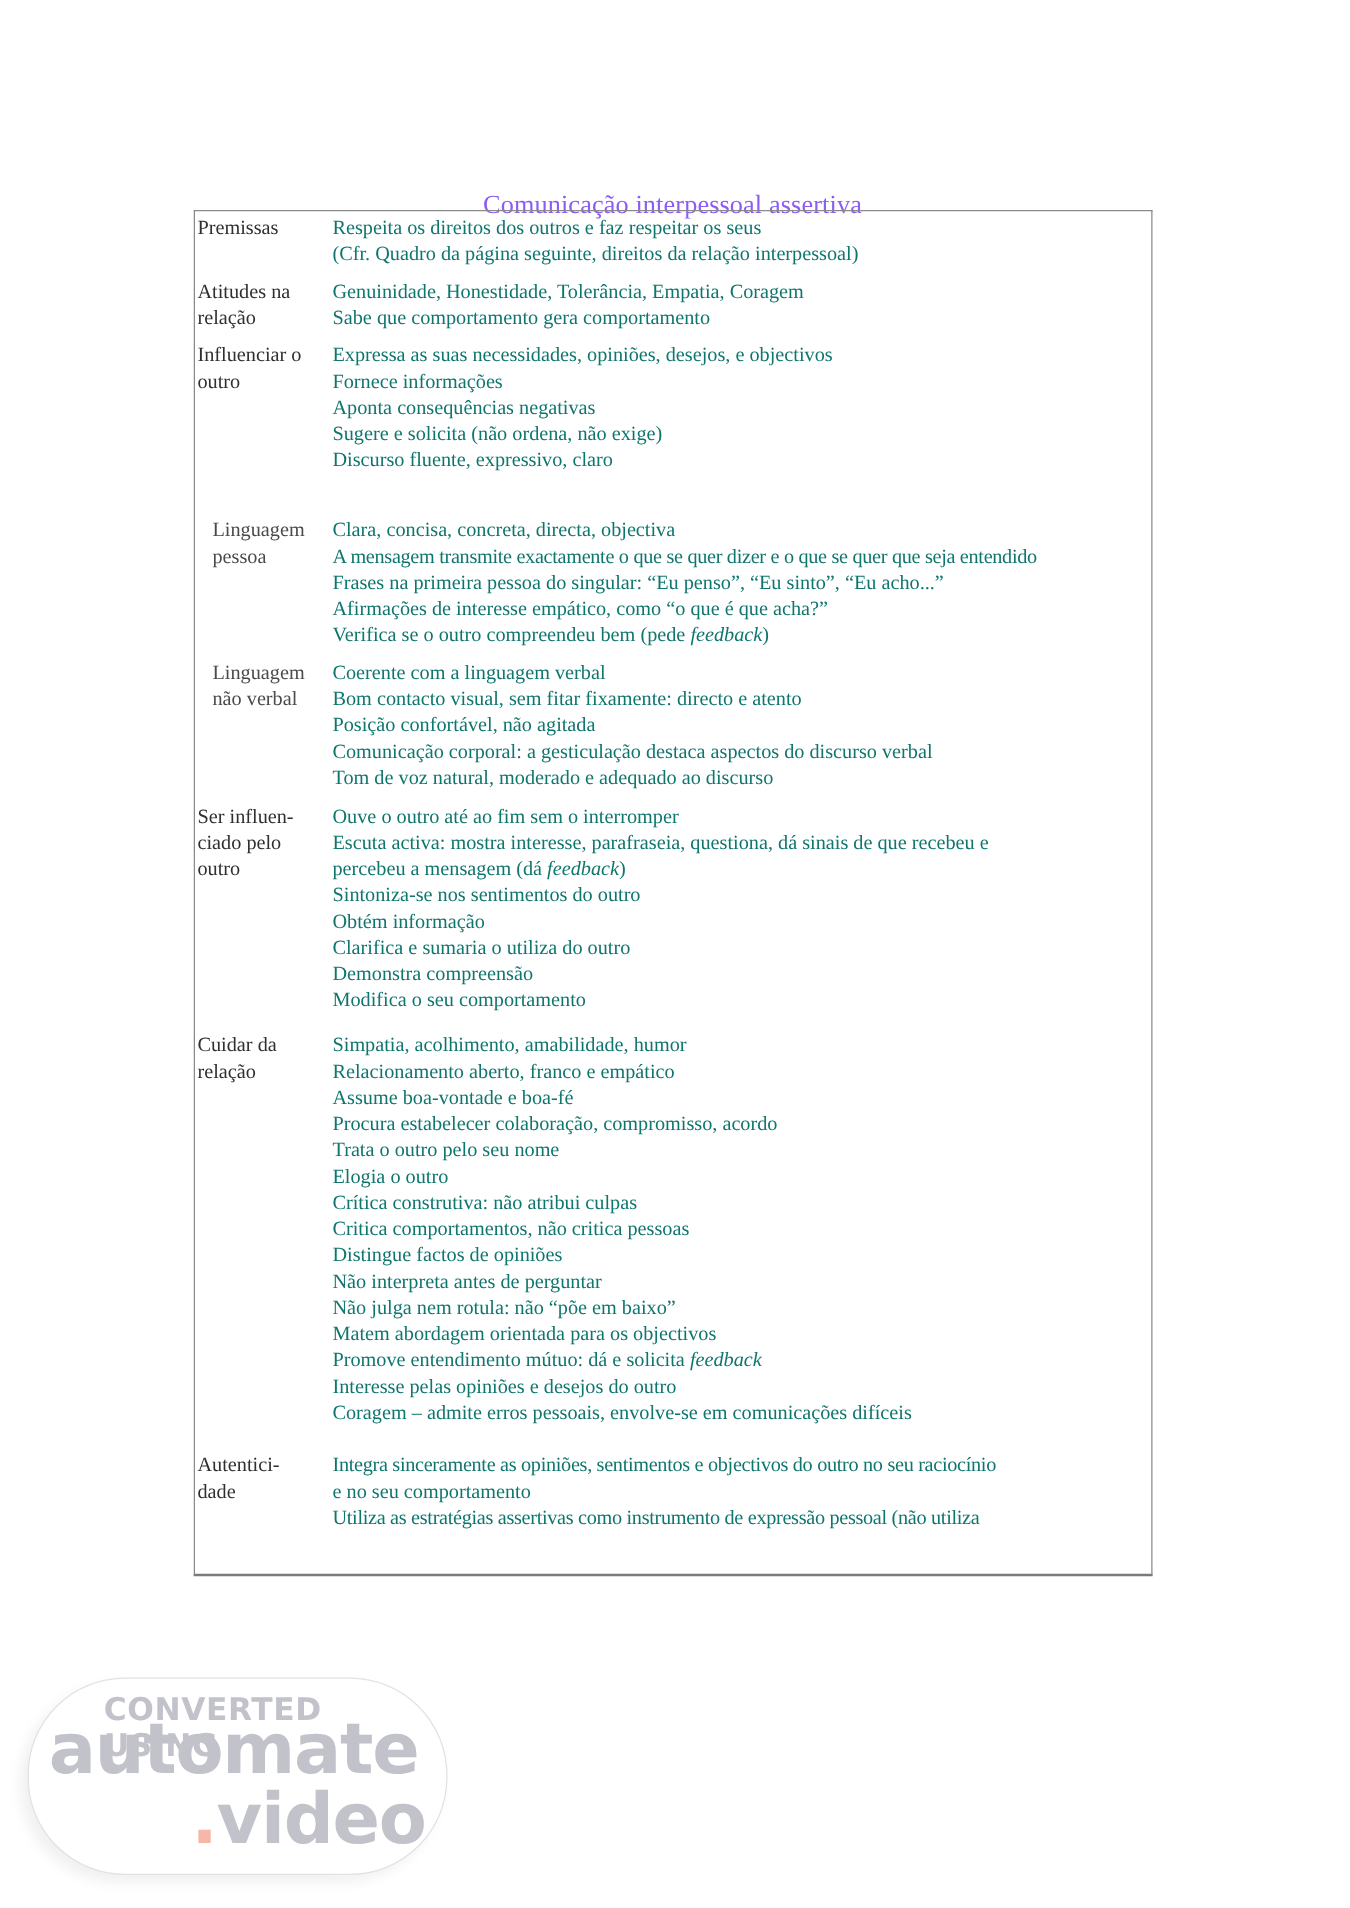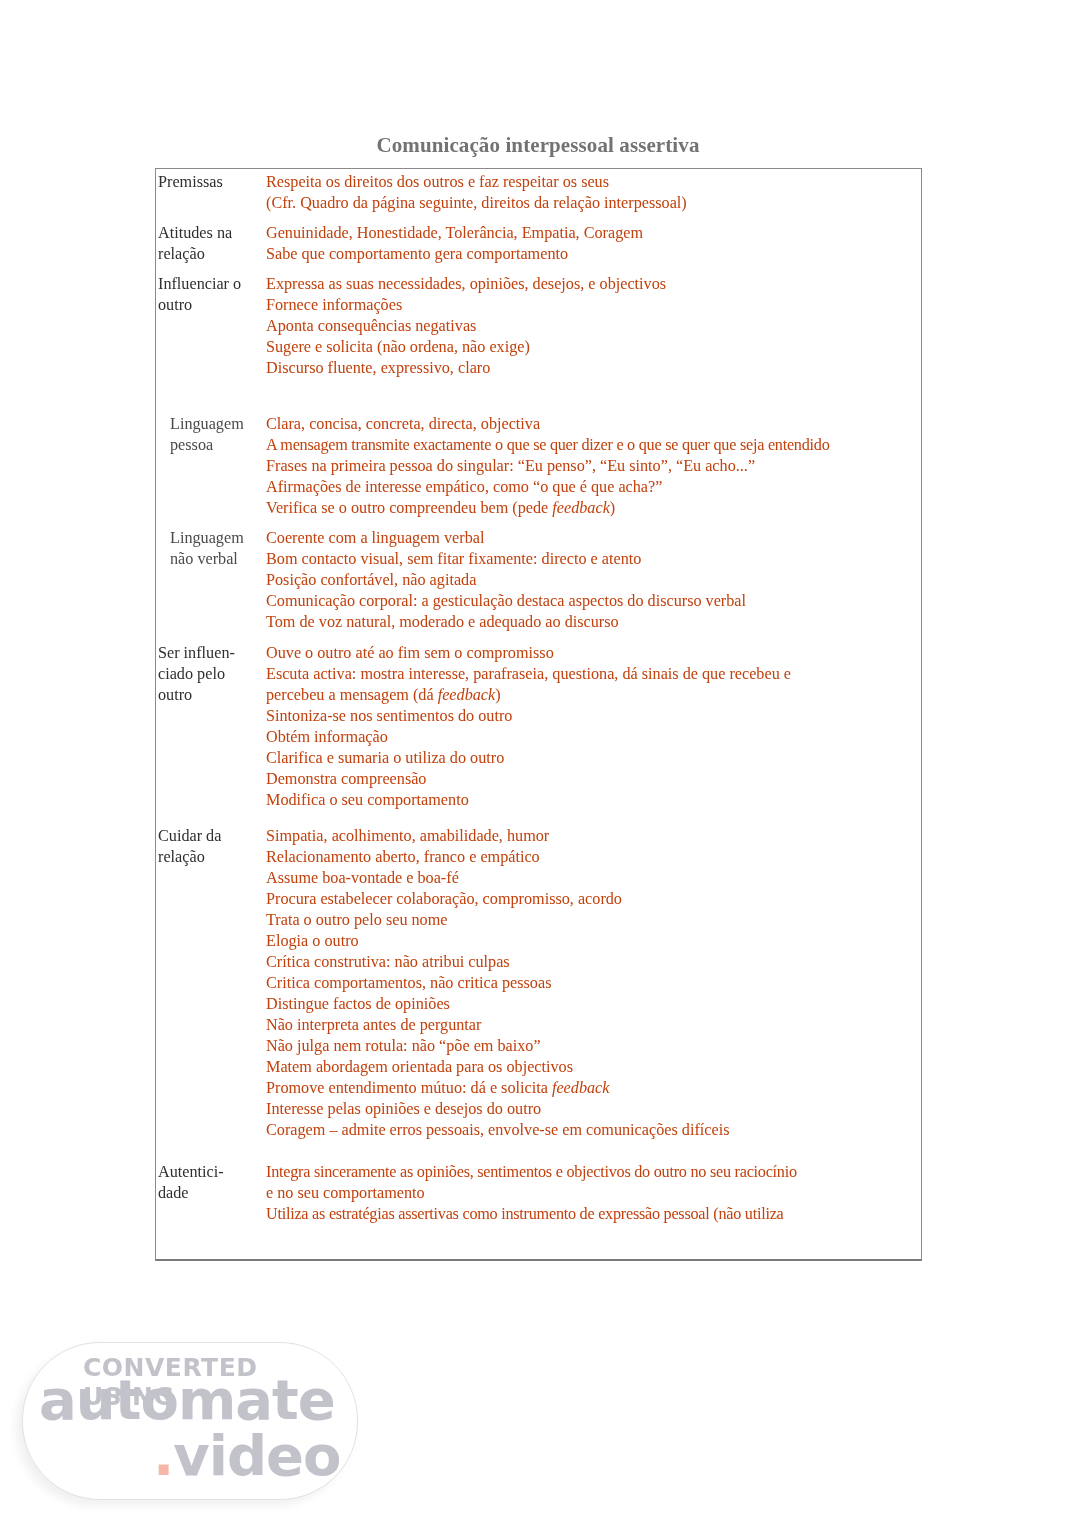--- a/index.html
+++ b/index.html
@@ -8,26 +8,25 @@
       height: 1526px;
       background: #ffffff;
       position: relative;
       overflow: hidden;
       font-family: "Liberation Serif", "DejaVu Serif", serif;
       color: #3a3a3a;
     }
     .title {
       position: absolute;
       left: 0; width: 1076px;
-      top: 133px;
+      top: 151px;
       text-align: center;
       font-size: 21px;
-      color: #737373;
+      color: #8b5cf6;
       letter-spacing: 0.1px;
-      font-weight: bold;
     }
     .table {
       position: absolute;
       left: 155px;
       top: 168px;
       width: 767px;
       height: 1093px;
       border: 1px solid #8a8a8a;
       border-bottom: 2px solid #7a7a7a;
       box-sizing: border-box;
@@ -45,21 +44,21 @@
       line-height: 21px;
       color: #2f2f2f;
     }
     .label.sub { left: 14px; color: #4a4a4a; }
     .items {
       position: absolute;
       left: 110px;
       width: 652px;
       font-size: 16.2px;
       line-height: 21px;
-      color: #c2410c;
+      color: #0f766e;
     }
     .item { white-space: nowrap; }
     .item.tight { letter-spacing: -0.25px; }
     .item i { font-style: italic; }
 
     .watermark {
       position: absolute;
       left: 22px;
       top: 1342px;
       width: 334px;
@@ -164,21 +163,21 @@
     </div>
   </div>
 
   <div class="row" style="top:474px;">
     <div class="label">
       <div>Ser influen-</div>
       <div>ciado pelo</div>
       <div>outro</div>
     </div>
     <div class="items">
-      <div class="item">Ouve o outro até ao fim sem o compromisso</div>
+      <div class="item">Ouve o outro até ao fim sem o interromper</div>
       <div class="item">Escuta activa: mostra interesse, parafraseia, questiona, dá sinais de que recebeu e</div>
       <div class="item"><span>percebeu a mensagem (dá </span><i>feedback</i><span>)</span></div>
       <div class="item">Sintoniza-se nos sentimentos do outro</div>
       <div class="item">Obtém informação</div>
       <div class="item">Clarifica e sumaria o utiliza do outro</div>
       <div class="item">Demonstra compreensão</div>
       <div class="item">Modifica o seu comportamento</div>
     </div>
   </div>
 

